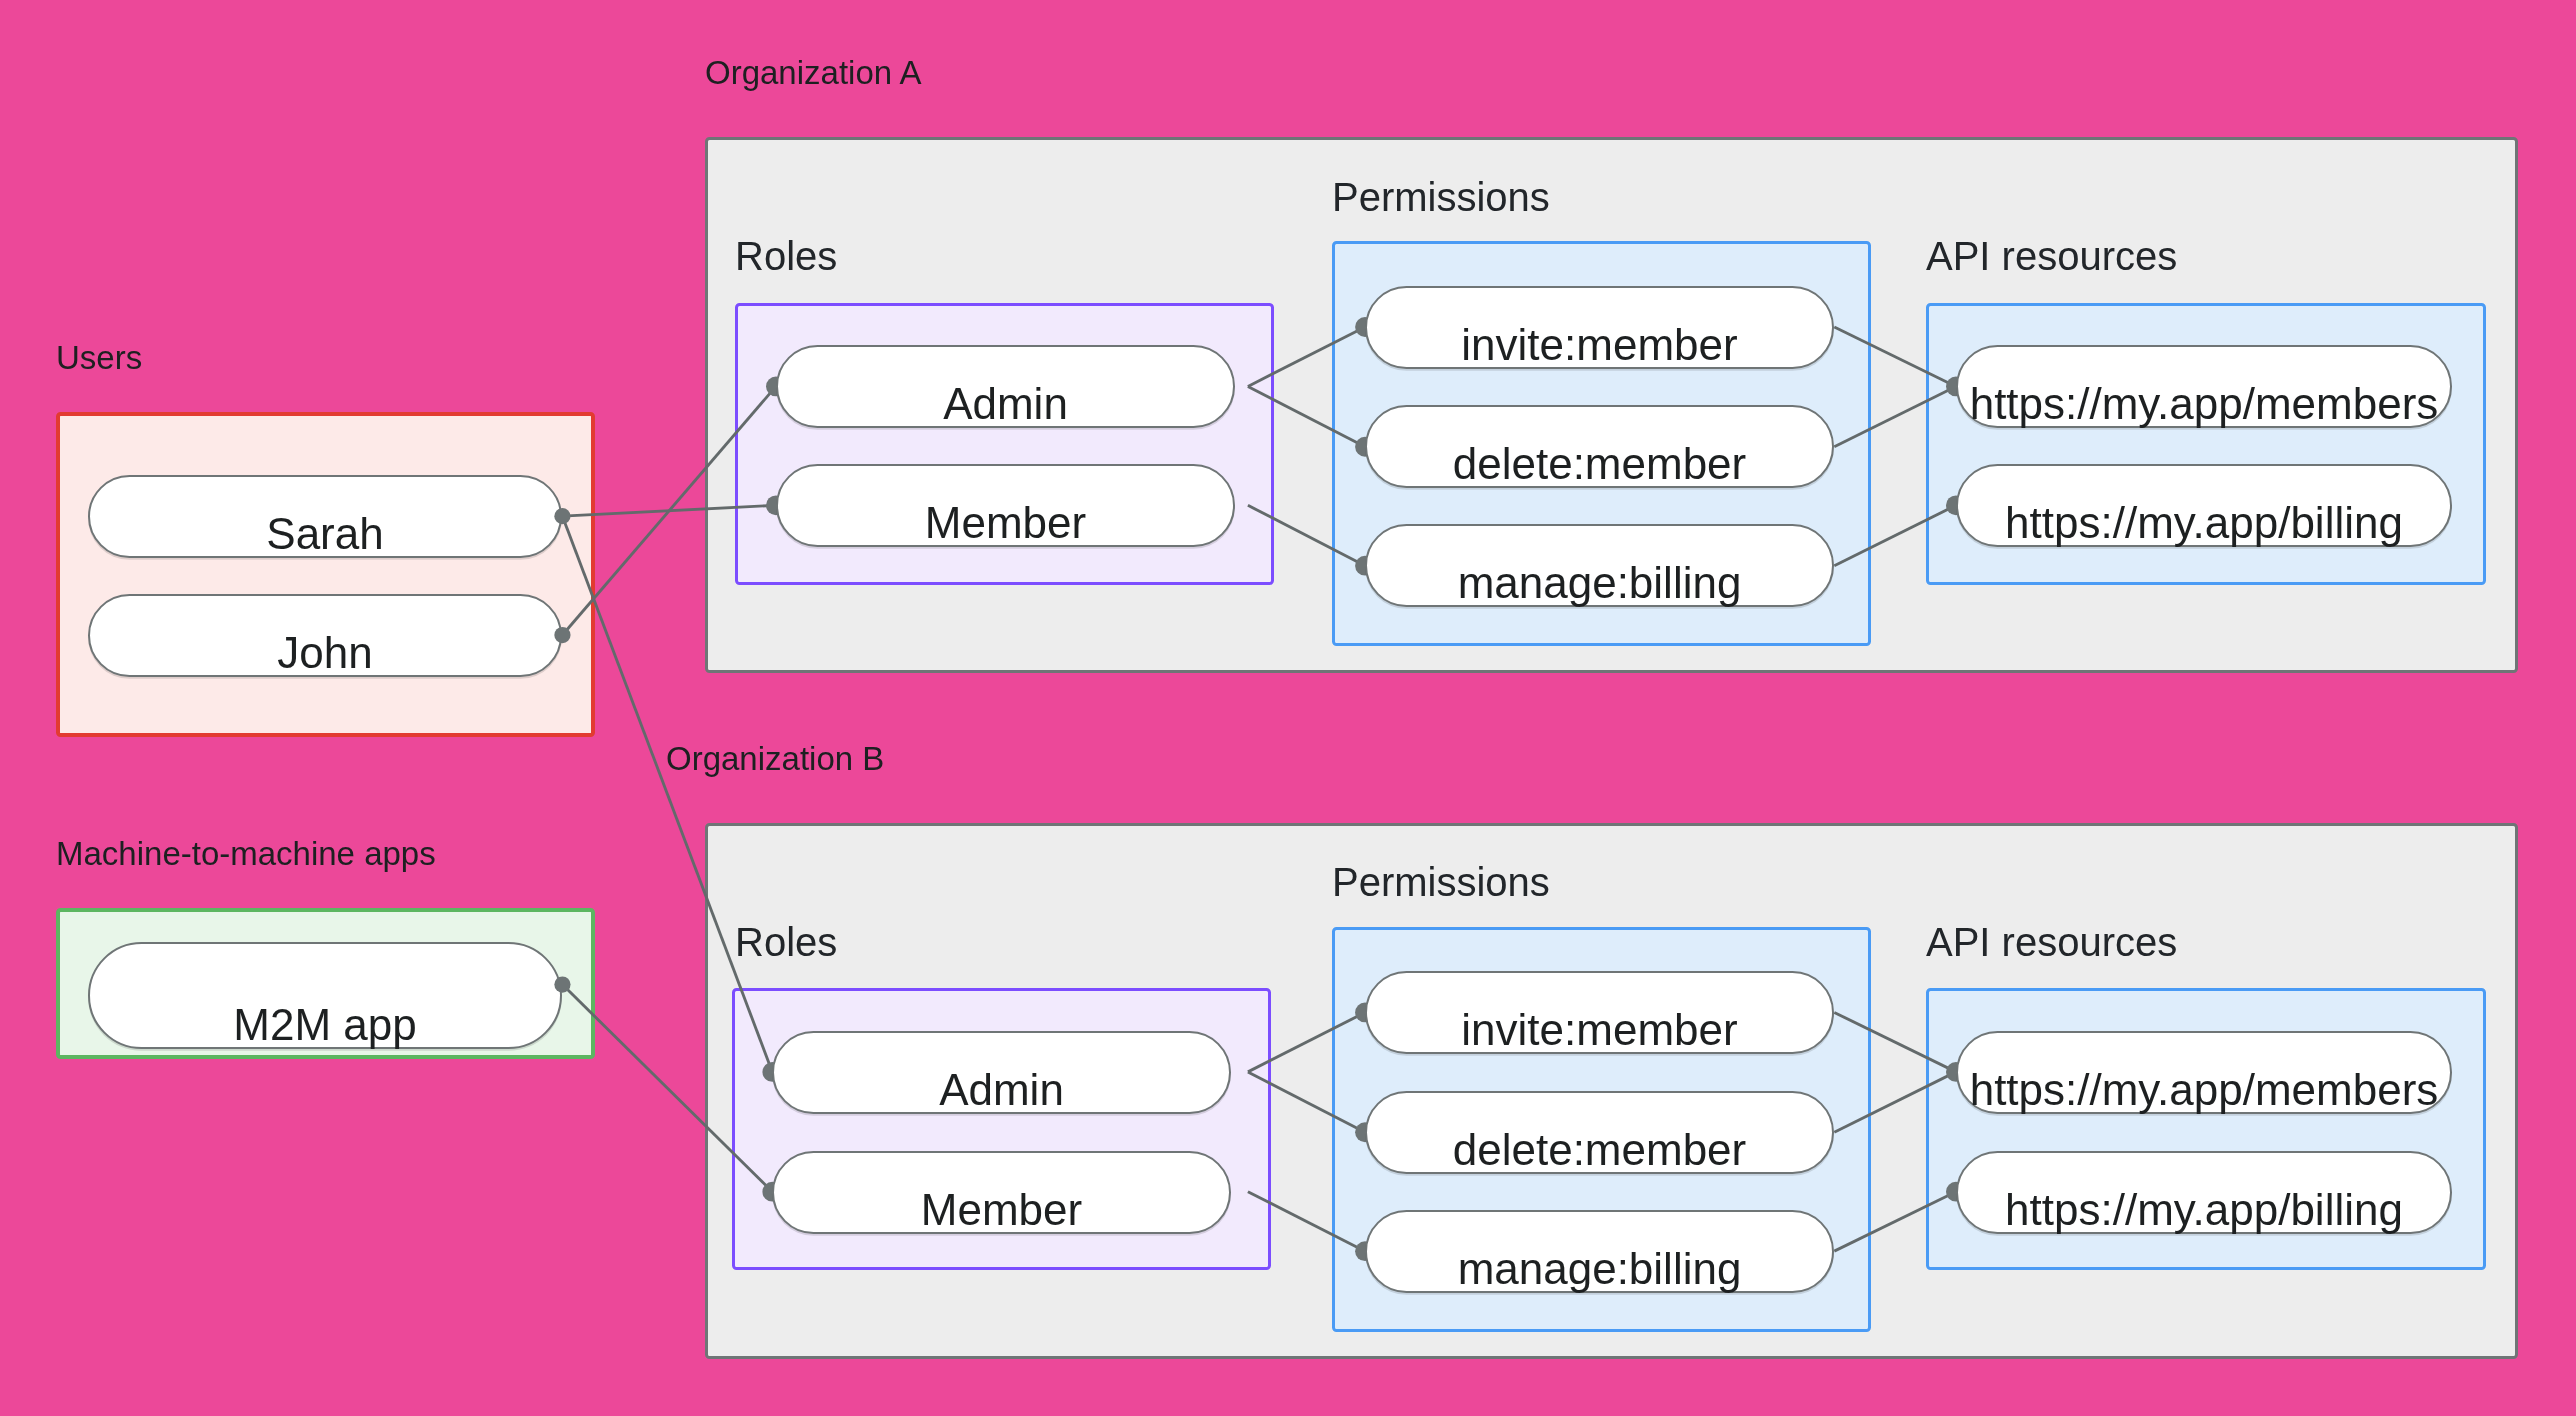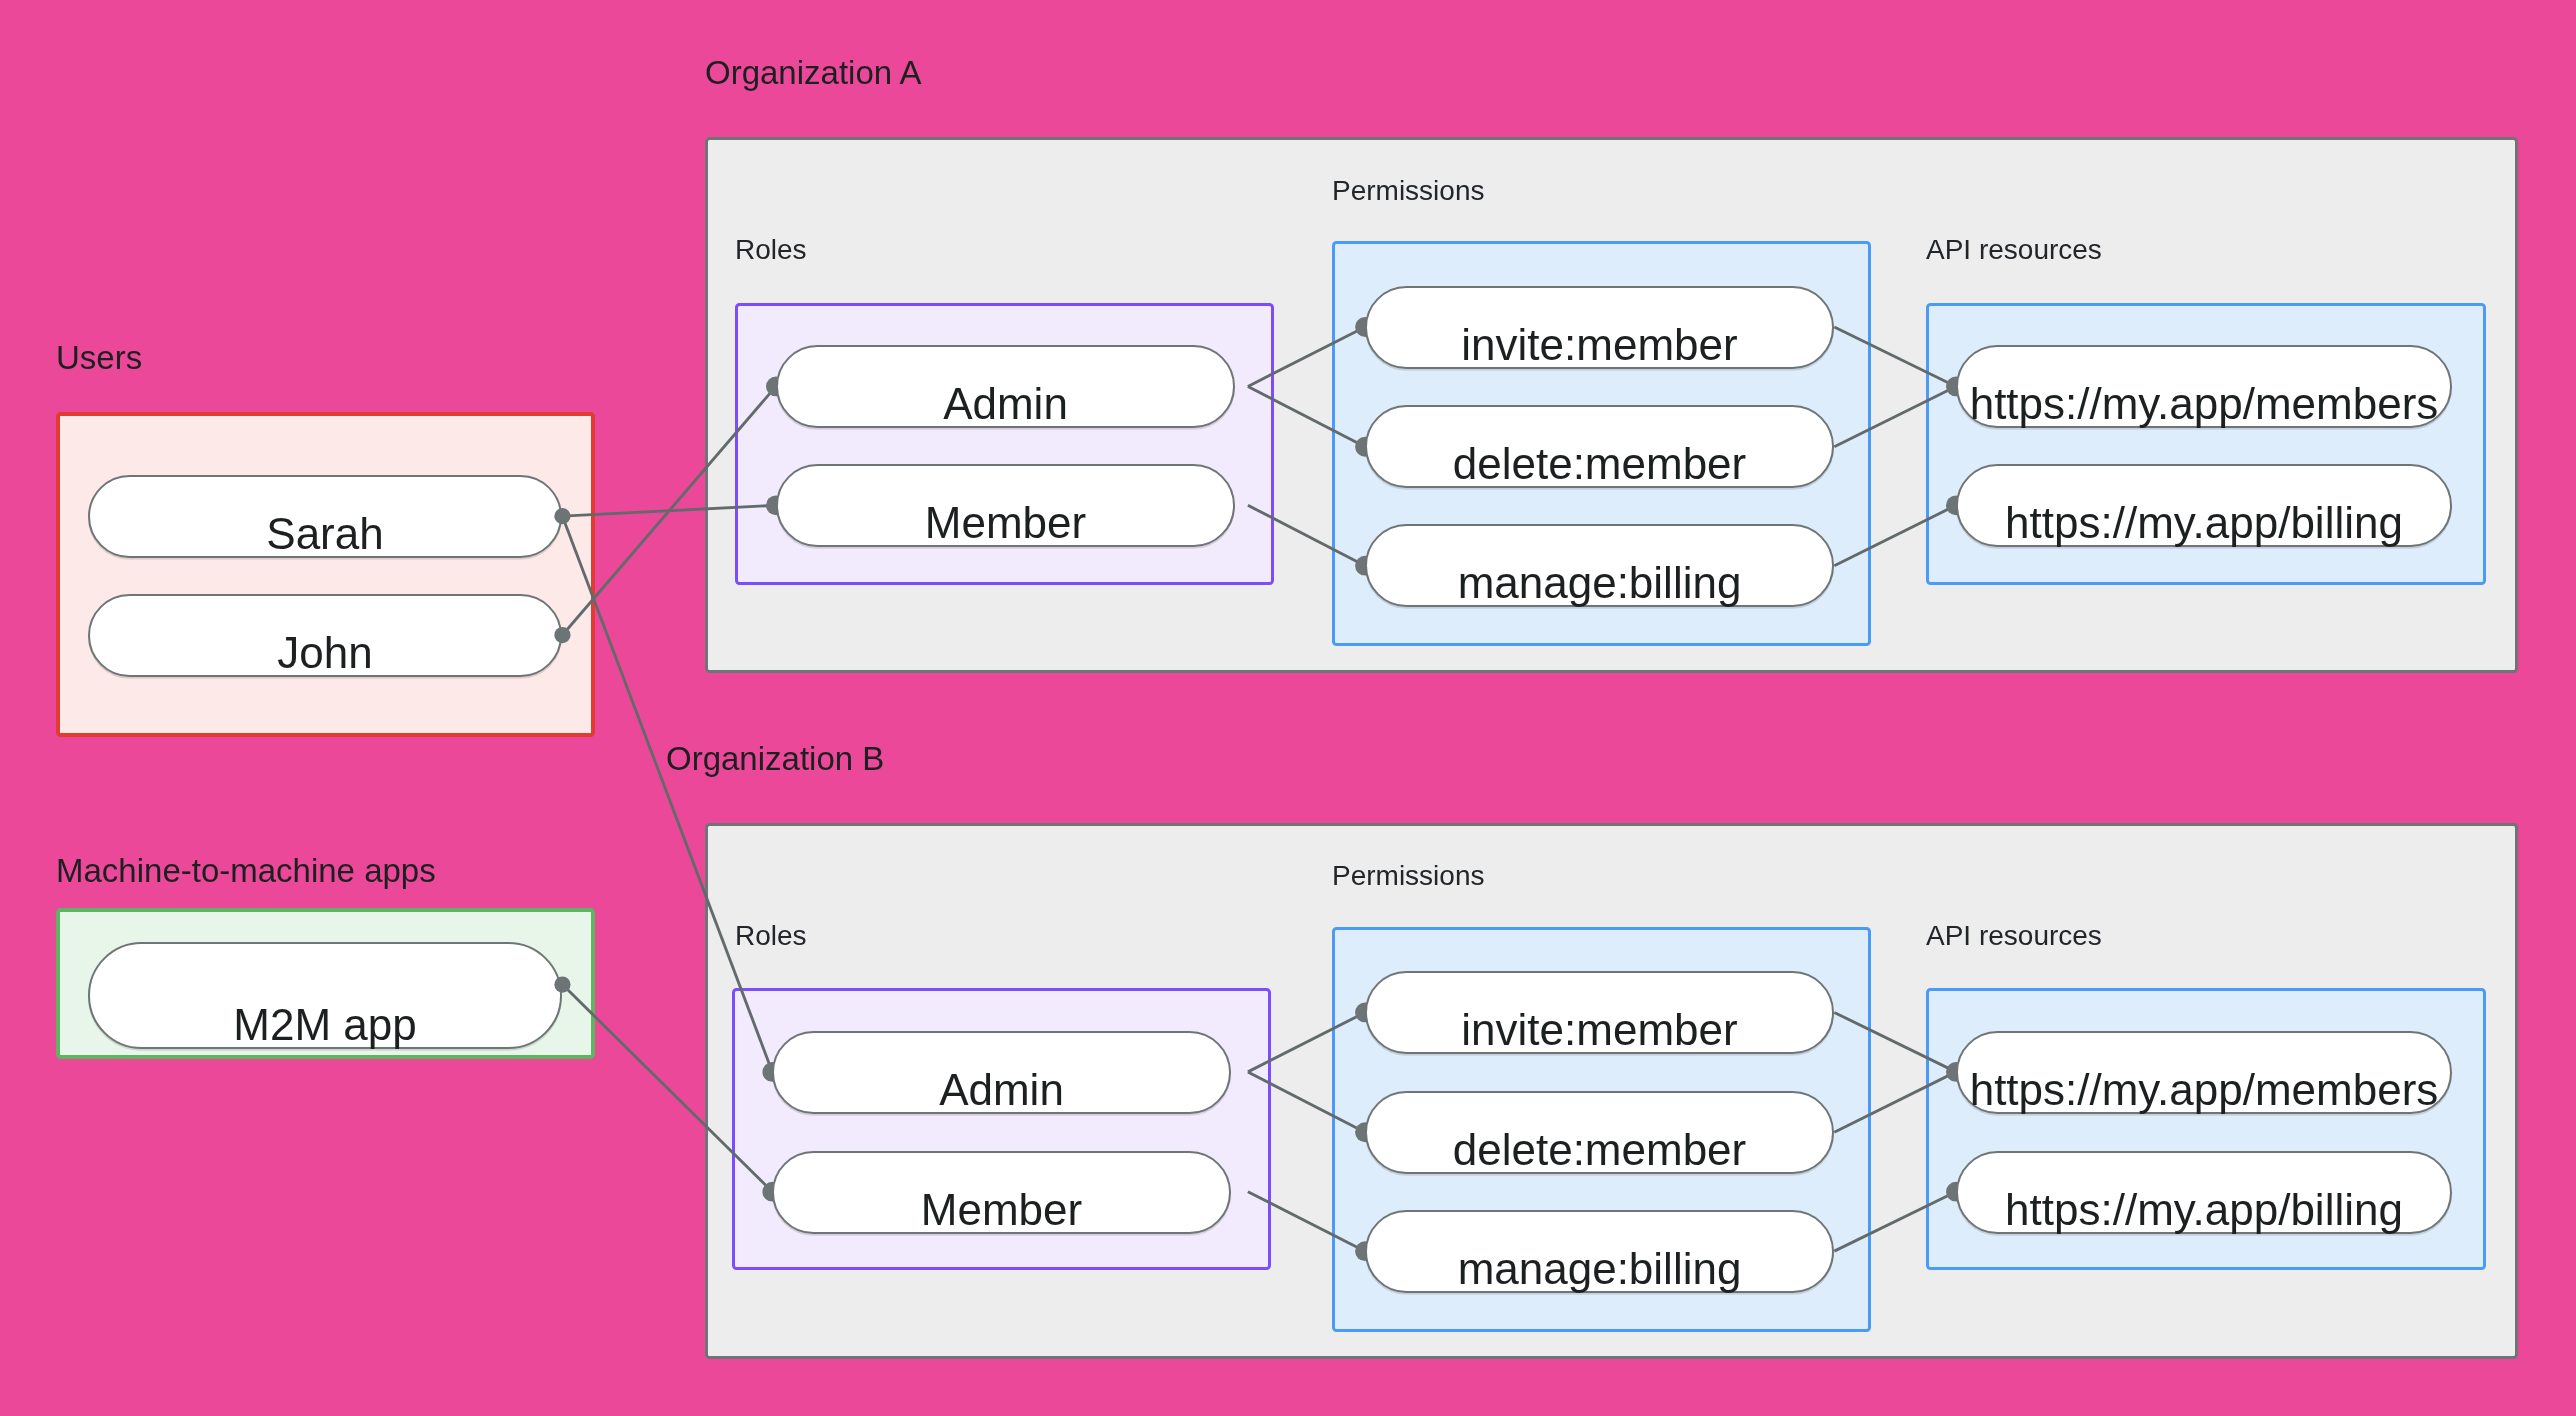--- a/index.html
+++ b/index.html
@@ -41,21 +41,21 @@
     position: absolute;
     color: #1d2021;
     font-size: 33px;
     line-height: 1;
     white-space: nowrap;
     z-index: 8;
   }
   .sub-label {
     position: absolute;
     color: #22262a;
-    font-size: 28px;
+    font-size: 40px;
     line-height: 1;
     white-space: nowrap;
     z-index: 8;
   }
 
   
   .box {
     position: absolute;
     box-sizing: border-box;
     border-radius: 4.5px;
@@ -248,21 +248,21 @@
 
   <div class="box box-users" style="left:56px; top:412px; width:539px; height:325px;"></div>
 
   <div class="pill" style="left:88px; top:475px; width:474px; height:83px;">
     <span>Sarah</span>
   </div>
   <div class="pill" style="left:88px; top:594px; width:474px; height:83px;">
     <span>John</span>
   </div>
 
-  <div class="group-label" style="left:56px; top:837px;margin-top:17px;">Machine-to-machine apps</div>
+  <div class="group-label" style="left:56px; top:837px;">Machine-to-machine apps</div>
 
   <div class="box box-m2m" style="left:56px; top:908px; width:539px; height:151px;"></div>
 
   <div class="pill" style="left:88px; top:942px; width:474px; height:107px;">
     <span>M2M app</span>
   </div>
 
   <svg style="position:absolute;left:0;top:0;width:2576px;height:1416px;pointer-events:none;z-index:7;" viewBox="0 0 2859 1572">
     <circle class="edge-dot" cx="624" cy="573" r="9"></circle>
     <circle class="edge-dot" cx="624" cy="705" r="9"></circle>

